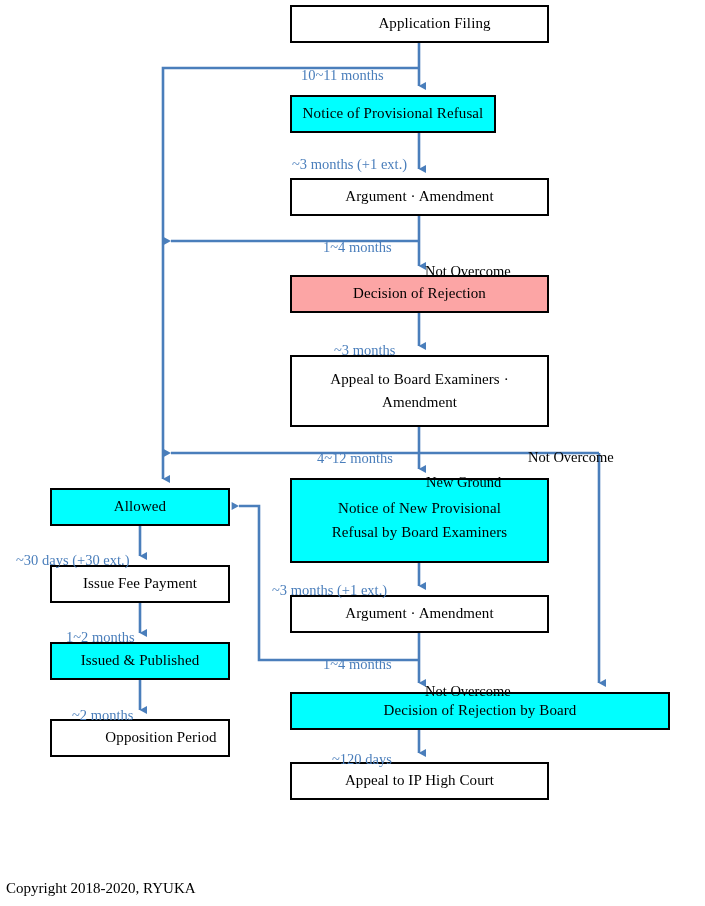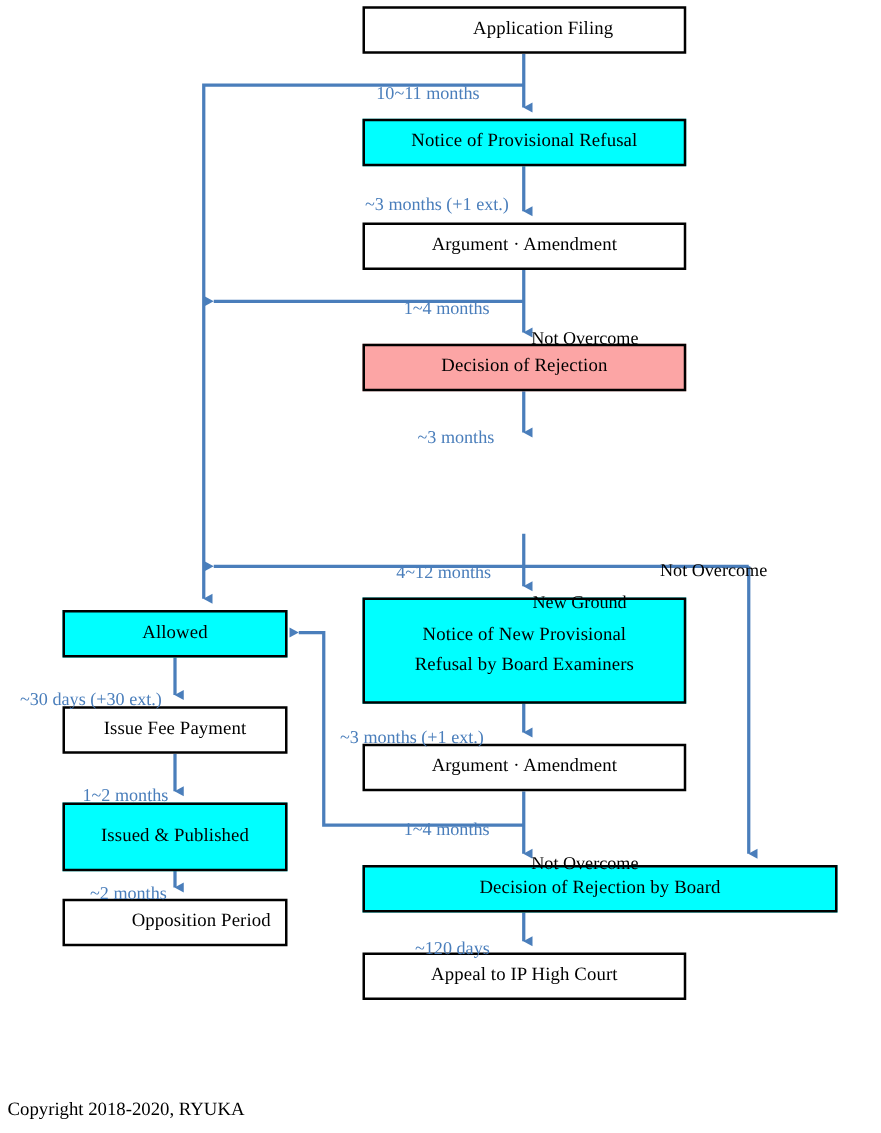--- a/index.html
+++ b/index.html
@@ -110,49 +110,53 @@
 
       <path d="M140,526 L140,556" marker-end="url(#arrowDown)"></path>
       <path d="M140,603 L140,633" marker-end="url(#arrowDown)"></path>
       <path d="M140,680 L140,710" marker-end="url(#arrowDown)"></path>
     </g>
   </svg>
 
   <div class="node" id="n0" style="left: 290px; top: 5px; width: 259px; height: 38px; background: rgb(255, 255, 255); border-color: rgb(0, 0, 0); padding-left: 36px;">
     <span class="lbl">Application Filing</span>
   </div>
-  <div class="node cyan" id="n1" style="left: 290px; top: 95px; width: 259px; height: 38px; background: rgb(0, 255, 255); border-color: rgb(0, 0, 0);">
+  <div class="node cyan" id="n1" style="left: 290px; top: 95px; width: 206px; height: 38px; background: rgb(0, 255, 255); border-color: rgb(0, 0, 0);">
     <span class="lbl">Notice of Provisional Refusal</span>
   </div>
   <div class="node" id="n2" style="left: 290px; top: 178px; width: 259px; height: 38px; background: rgb(255, 255, 255); border-color: rgb(0, 0, 0);">
     <span class="lbl">Argument · Amendment</span>
   </div>
   <div class="node cyan" id="n3" style="left: 290px; top: 275px; width: 259px; height: 38px; background: #fca5a5; border-color: rgb(0, 0, 0);">
     <span class="lbl">Decision of Rejection</span>
+  </div>
+  <div class="node" id="n4" style="left: 290px; top: 355px; width: 259px; height: 72px; background: rgb(255, 255, 255); border-color: rgb(0, 0, 0);">
+    <span class="lbl">Appeal to Board Examiners ·
+Amendment</span>
   </div>
   <div class="node cyan" id="n5" style="left: 290px; top: 478px; width: 259px; height: 85px; background: rgb(0, 255, 255); border-color: rgb(0, 0, 0);">
     <span class="lbl">Notice of New Provisional
 Refusal by Board Examiners</span>
   </div>
   <div class="node" id="n6" style="left: 290px; top: 595px; width: 259px; height: 38px; background: rgb(255, 255, 255); border-color: rgb(0, 0, 0);">
     <span class="lbl">Argument · Amendment</span>
   </div>
   <div class="node cyan" id="n7" style="left: 290px; top: 692px; width: 380px; height: 38px; background: rgb(0, 255, 255); border-color: rgb(0, 0, 0);">
     <span class="lbl">Decision of Rejection by Board</span>
   </div>
   <div class="node" id="n8" style="left: 290px; top: 762px; width: 259px; height: 38px; background: rgb(255, 255, 255); border-color: rgb(0, 0, 0);">
     <span class="lbl">Appeal to IP High Court</span>
   </div>
   <div class="node cyan" id="n9" style="left: 50px; top: 488px; width: 180px; height: 38px; background: rgb(0, 255, 255); border-color: rgb(0, 0, 0);">
     <span class="lbl">Allowed</span>
   </div>
   <div class="node" id="n10" style="left: 50px; top: 565px; width: 180px; height: 38px; background: rgb(255, 255, 255); border-color: rgb(0, 0, 0);">
     <span class="lbl">Issue Fee Payment</span>
   </div>
-  <div class="node cyan" id="n11" style="left: 50px; top: 642px; width: 180px; height: 55px; background: rgb(0, 255, 255); border-color: rgb(0, 0, 0);">
+  <div class="node cyan" id="n11" style="left: 50px; top: 642px; width: 180px; height: 38px; background: rgb(0, 255, 255); border-color: rgb(0, 0, 0);">
     <span class="lbl">Issued &amp; Published</span>
   </div>
   <div class="node" id="n12" style="left: 50px; top: 719px; width: 180px; height: 38px; background: rgb(255, 255, 255); border-color: rgb(0, 0, 0); padding-left: 48px;">
     <span class="lbl">Opposition Period</span>
   </div>
 
   <div class="elabel time" id="e0" style="left: 301px; top: 51px; color: rgb(74, 126, 187);">10~11 months</div>
   <div class="elabel time" id="e1" style="left: 292px; top: 140px; color: rgb(74, 126, 187);">~3 months (+1 ext.)</div>
   <div class="elabel time" id="e2" style="left: 323px; top: 223px; color: rgb(74, 126, 187);">1~4 months</div>
   <div class="elabel cond" id="e3" style="left: 425px; top: 247px; color: rgb(0, 0, 0);">Not Overcome</div>

